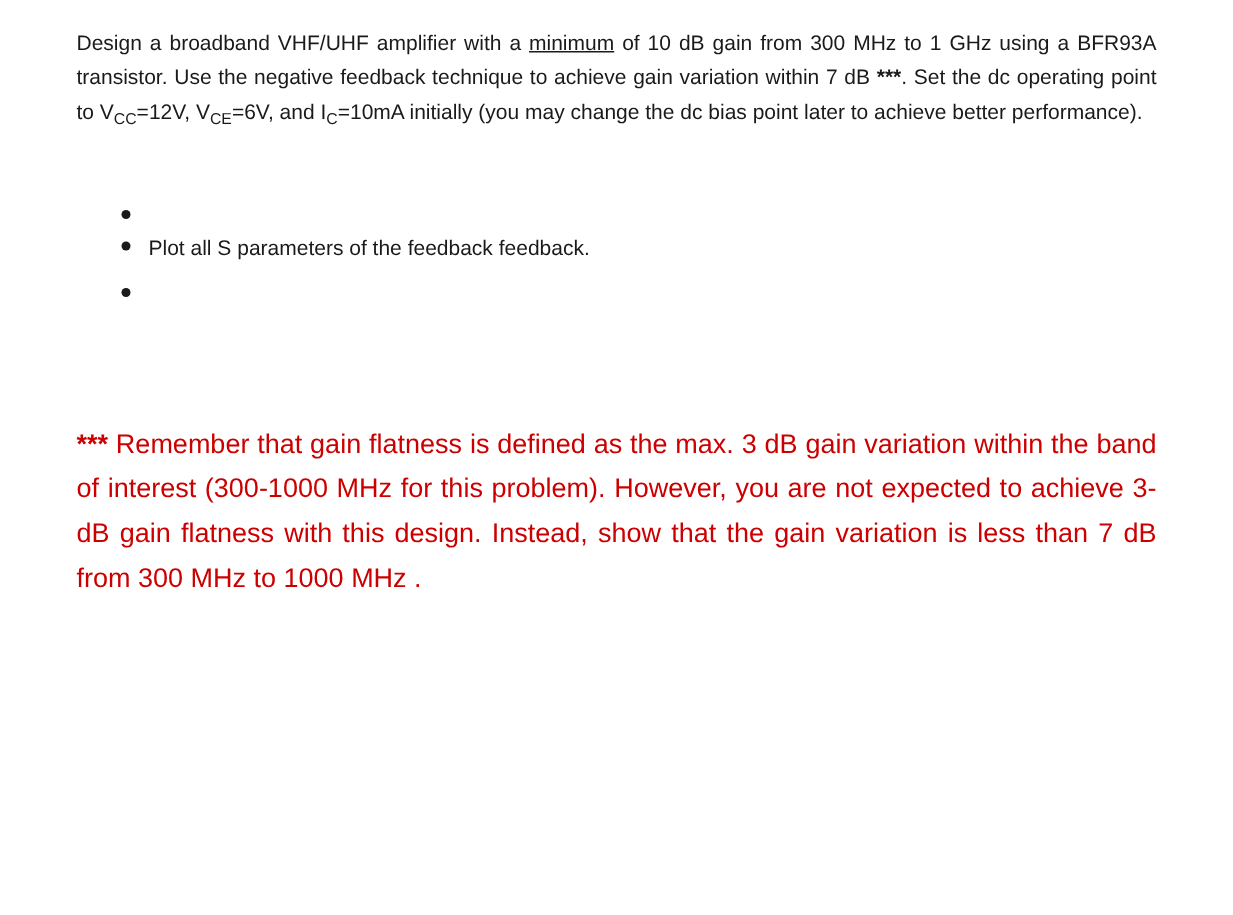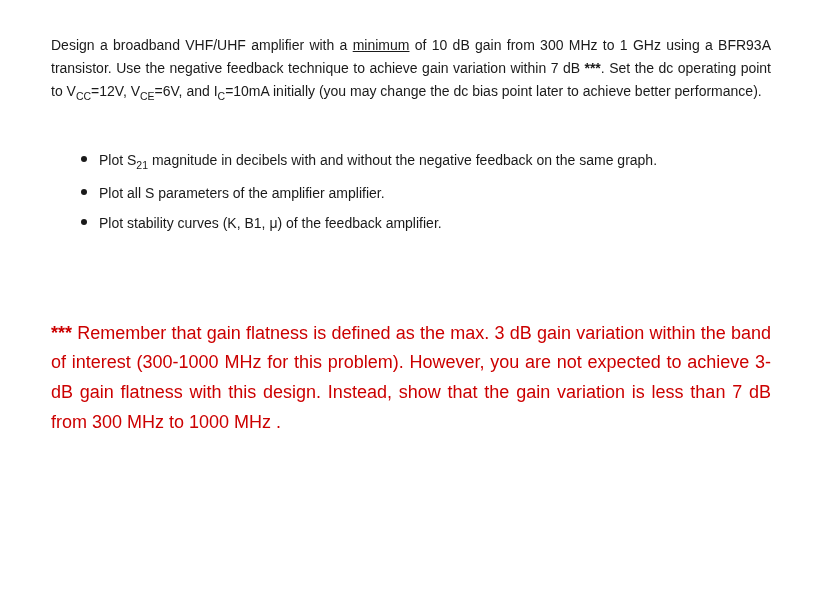--- a/index.html
+++ b/index.html
@@ -15,21 +15,21 @@
       color: #1a1a1a;
       width: 822px;
       min-height: 610px;
       display: flex;
       align-items: flex-start;
       justify-content: center;
     }
 
     .page-container {
       width: 760px;
-      padding: 34px 20px;
+      padding: 17px 20px;
     }
 
     .main-paragraph {
       line-height: 1.65;
       text-align: justify;
       margin-bottom: 24px;
       font-size: 14px;
     }
 
     .main-paragraph .underline {
@@ -95,29 +95,27 @@
     gain variation within 7 dB <strong>***</strong>. Set the dc operating point to V<span class="subscript">CC</span>=12V, V<span class="subscript">CE</span>=6V, and
     I<span class="subscript">C</span>=10mA initially (you may change the dc bias point later to achieve better
     performance).
   </p>
 
   <div class="spacer"></div>
 
   <ul class="bullet-list">
     <li>
       <span class="bullet-dot"></span>
-      <span>Plot S<span class="subscript">21</span> magnitude in decibels with and without the negative feedback on the same graph.</span>
     </li>
     <li>
       <span class="bullet-dot"></span>
-      <span>Plot all S parameters of the amplifier amplifier.</span>
+      <span>Plot all S parameters of the feedback feedback.</span>
     </li>
     <li>
       <span class="bullet-dot"></span>
-      <span>Plot stability curves (K, B1, μ) of the feedback amplifier.</span>
     </li>
   </ul>
 
   <div class="spacer"></div>
   <div class="spacer"></div>
 
   <div class="footnote-section">
     <p class="footnote-text">
       <span class="stars">***</span> Remember that gain flatness is defined as the max. 3 dB gain variation within the
       band of interest (300-1000 MHz for this problem). However, you are not expected to

